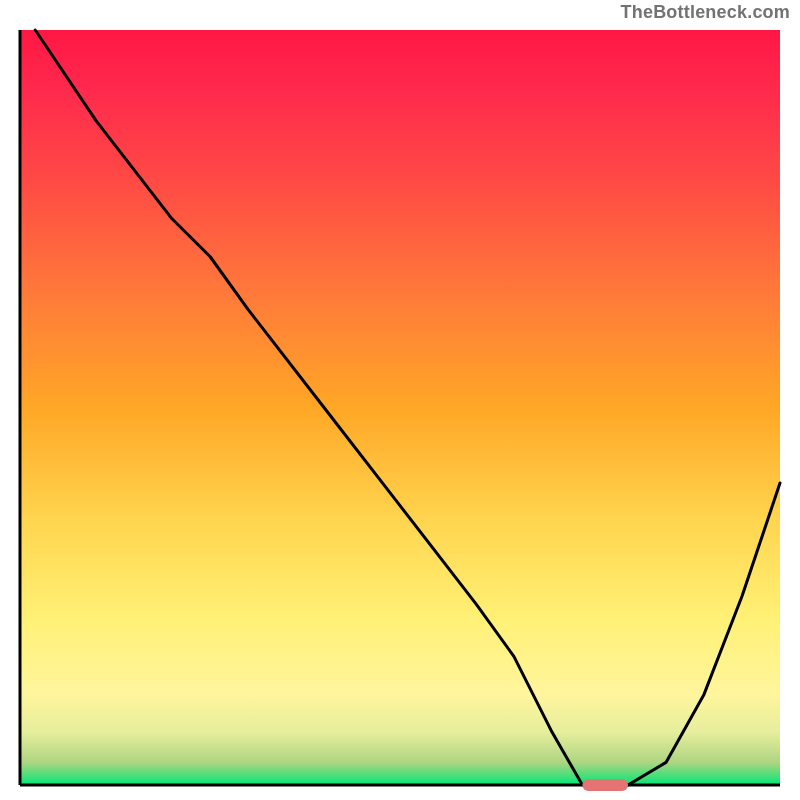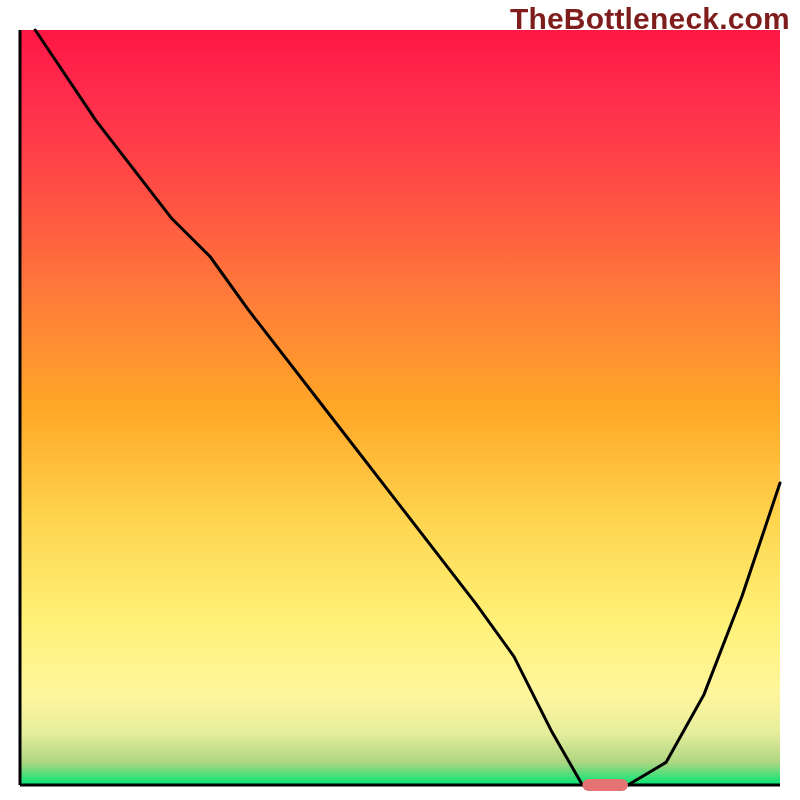--- a/index.html
+++ b/index.html
@@ -16,23 +16,23 @@
     height: 800px;
   }
   svg {
     display: block;
   }
   .watermark {
     position: absolute;
     top: 2px;
     right: 10px;
     font-family: Arial, Helvetica, sans-serif;
-    font-size: 30px;
+    font-size: 18px;
     font-weight: 600;
-    color: #7f1d1d;
+    color: #737373;
     letter-spacing: 0.2px;
   }
 </style>
 </head>
 <body>
 
 <div class="stage">
   <svg id="chart-svg" width="800" height="800" viewBox="0 0 800 800">
     <defs>
       <linearGradient id="bg-grad" x1="0" y1="0" x2="0" y2="1">

